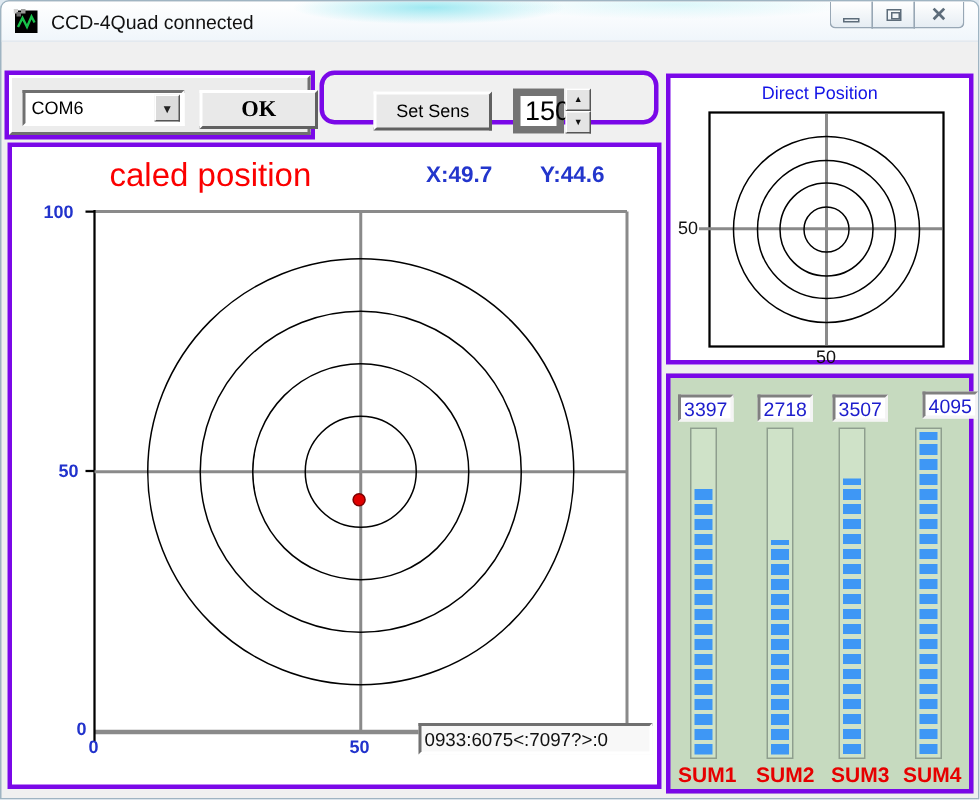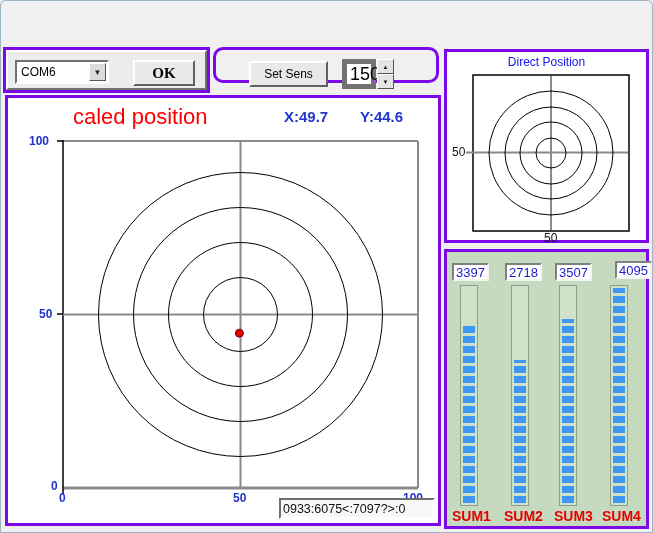--- a/index.html
+++ b/index.html
@@ -54,21 +54,21 @@
             border:5px solid #737373; font-size:18px; color:#000; display:flex; align-items:center; padding-left:3px; }
   .spinner { position:absolute; left:374px; top:57px; width:17px; height:30px; display:flex; flex-direction:column; }
   .spin-btn { flex:1; background:#e4e4e4; border:1px solid; border-color:#fff #555 #555 #fff;
               font-size:6px; color:#111; display:flex; align-items:center; justify-content:center; }
 
   
   .main-panel { left:4px; top:94px; width:436px; height:431px; background:#ffffff; }
   .main-title { position:absolute; left:65px; top:6px; font-size:22px; color:#fb0000; }
   .readout { position:absolute; top:10px; font-size:15px; font-weight:bold; color:#2336cc; }
   .tick { position:absolute; font-size:12px; font-weight:bold; color:#2233cc; }
-  .status-box { position:absolute; left:271px; top:400px; width:156px; height:21px;
+  .status-box { position:absolute; left:271px; top:384px; width:156px; height:21px;
                 background:#f8f8f8; border:2px solid; border-color:#707070 #ffffff #ffffff #707070;
                 font-size:12.5px; color:#111; display:flex; align-items:center; padding-left:2px;
                 white-space:nowrap; overflow:hidden; }
 
   
   .direct-panel { left:443px; top:48px; width:205px; height:194px; background:#ffffff; }
   .direct-title { position:absolute; left:0; right:0; top:3px; text-align:center; font-size:12px; color:#1414e6; }
   .d-tick { position:absolute; font-size:12px; color:#111; }
 
   
@@ -79,31 +79,52 @@
   .track { position:absolute; width:18px; height:221px; top:33px; border:1px solid #8e9e8e; background:#cfe2c8; }
   .fill { position:absolute; left:2px; right:2px; bottom:2px;
           background:repeating-linear-gradient(to top, #3e97f5 0 7px, rgba(0,0,0,0) 7px 10px); }
   .sum-label { position:absolute; top:256px; font-size:14px; font-weight:bold; color:#e60000; }
 </style>
 </head>
 <body>
 
 <div class="window">
 
+  <div class="titlebar">
+    <svg class="app-icon" viewBox="0 0 17 17">
+      <rect x="1" y="1" width="15" height="15" fill="#000"></rect>
+      <rect x="0" y="0" width="3" height="3" fill="#cfcfcf"></rect>
+        <rect x="5" y="0" width="3" height="3" fill="#9a9a9a"></rect>
+      <rect x="2" y="2" width="3" height="3" fill="#6e6e6e"></rect>
+      <polyline points="3,12 6,6 9,12 12,5 14,9" fill="none" stroke="#19c24a" stroke-width="1.6"></polyline>
+    </svg>
+    <span class="title-text">CCD-4Quad connected</span>
+    <div class="winbtns">
+      <div class="winbtn first">
+          <span class="glyph-min"></span>
+        </div>
+      <div class="winbtn">
+          <span class="glyph-restore"></span>
+        </div>
+      <div class="winbtn close">
+          <span>✕</span>
+        </div>
+    </div>
+  </div>
 
 
   <div class="purple-panel" style="left:2px; top:46px; width:207px; height:46px;">
     <div class="raised" style="position:absolute; inset:0;"></div>
-    <div class="sunken" style="position:absolute; left:9px; top:10px; width:94px; height:24px;">
+    <div class="sunken" style="position:absolute; left:9px; top:10px; width:108px; height:24px;">
       <span class="combo-text">COM6</span>
       <span class="combo-btn">
           <span>▼</span>
         </span>
     </div>
-    <div class="btn3d" style="position:absolute; left:127px; top:10px; width:62px; height:26px;">
+    <div class="btn3d" style="position:absolute; left:127px; top:10px; width:79px; height:26px;">
       <span class="ok-label">OK</span>
     </div>
   </div>
 
   <div class="purple-panel" style="left:212px; top:46px; width:226px; height:36px; background:#f0f0f0;border-radius:10px;">
     <div class="btn3d" style="position:absolute; left:33px; top:11px; width:79px; height:26px;">
       <span class="sens-btn-label">Set Sens</span>
     </div>
     <div class="numbox" style="left:126px; top:9px;">
       <span>150</span>

